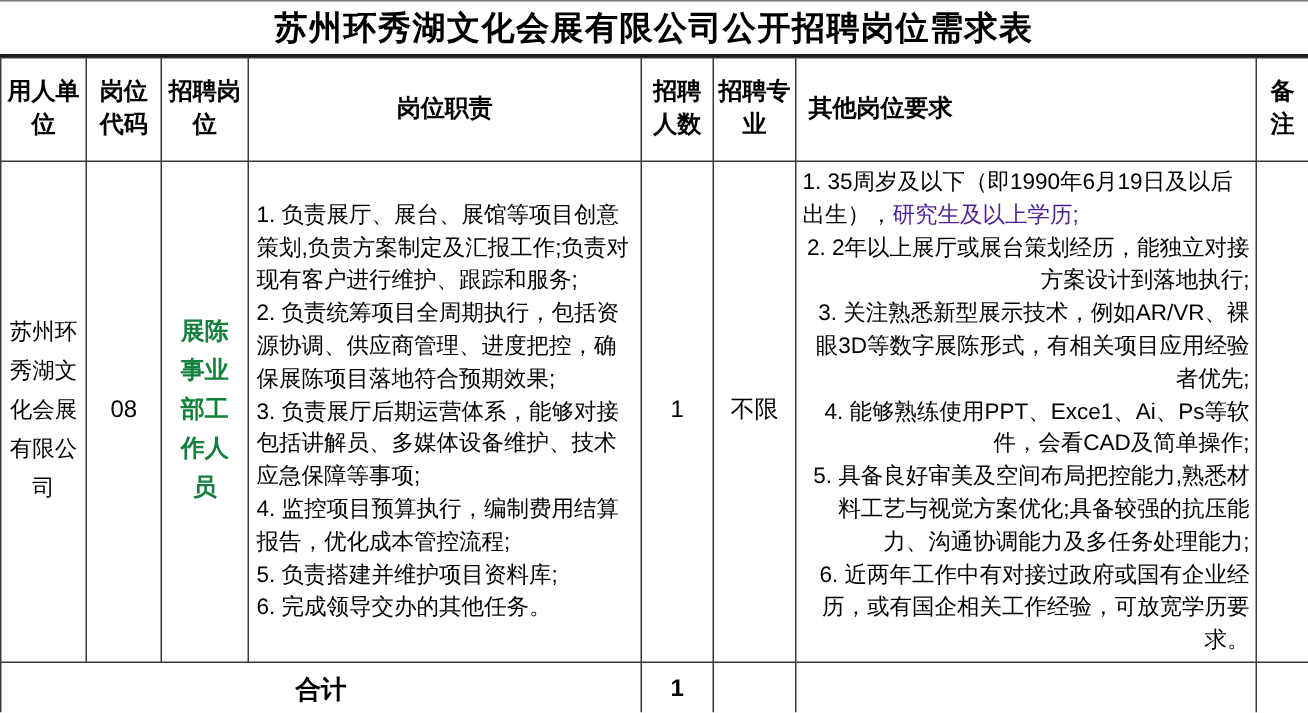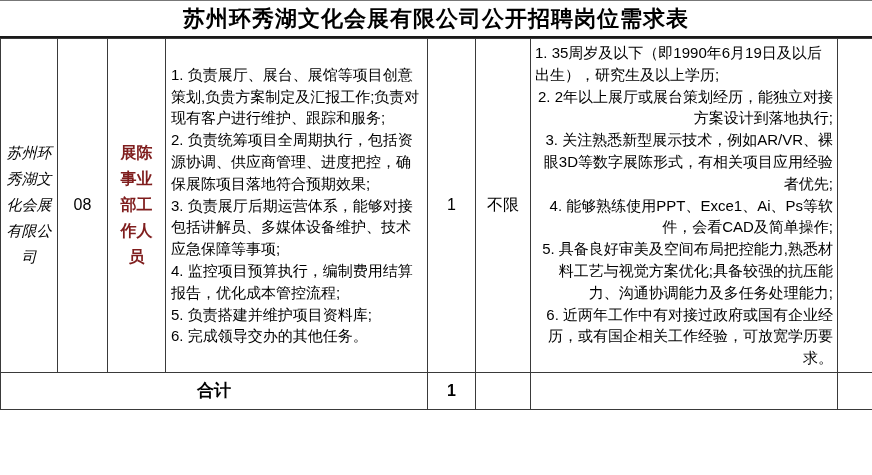--- a/index.html
+++ b/index.html
@@ -18,21 +18,21 @@
   }
   .req-table th,.req-table td{
     border:1px solid #3a3a3a;box-sizing:border-box;
     padding:0;vertical-align:middle;text-align:center;
     font-size:16px;line-height:22px;overflow:hidden;
   }
   .req-table th{font-weight:bold;padding:2px 3px;}
   tr.hdr{height:69px;}
   tr.data{height:327px;}
   tr.total{height:37px;}
-  td.cell-employer{font-size:15px;line-height:26px;padding:2px 5px;font-style:italic;}
+  td.cell-employer{font-size:15px;line-height:26px;padding:2px 5px;}
   td.cell-code{font-size:16px;}
   td.cell-position{font-weight:bold;font-size:16px;line-height:26px;padding:2px 5px;}
   td.cell-duties{
     text-align:left;font-size:15px;line-height:21.8px;padding:2px 5px;
     white-space:pre-line;
   }
   td.cell-reqs{
     text-align:left;font-size:15px;line-height:21.8px;padding:3px 4px;
     vertical-align:top;
   }
@@ -54,34 +54,44 @@
         <col style="width:50px">
         <col style="width:58px">
         <col style="width:262px">
       <col style="width:48px">
         <col style="width:55px">
         <col style="width:307px">
         <col style="width:35px">
     </colgroup>
 
     <tbody>
+        <tr class="hdr">
+      <th>用人单位</th>
+      <th>岗位代码</th>
+      <th>招聘岗位</th>
+      <th>岗位职责</th>
+      <th>招聘人数</th>
+      <th>招聘专业</th>
+      <th class="hdr-reqs">其他岗位要求</th>
+      <th>备注</th>
+    </tr>
 
     <tr class="data">
       <td class="cell-employer">苏州环秀湖文化会展有限公司</td>
       <td class="cell-code">08</td>
-      <td class="cell-position" style="color: #7f1d1d;">展陈事业部工作人员</td>
+      <td class="cell-position" style="color: #15803d;">展陈事业部工作人员</td>
       <td class="cell-duties">1. 负责展厅、展台、展馆等项目创意策划,负贵方案制定及汇报工作;负责对现有客户进行维护、跟踪和服务;
 2. 负责统筹项目全周期执行，包括资源协调、供应商管理、进度把控，确保展陈项目落地符合预期效果;
 3. 负责展厅后期运营体系，能够对接包括讲解员、多媒体设备维护、技术应急保障等事项;
 4. 监控项目预算执行，编制费用结算报告，优化成本管控流程;
 5. 负责搭建并维护项目资料库;
 6. 完成领导交办的其他任务。</td>
       <td>1</td>
       <td>不限</td>
-      <td class="cell-reqs"><span>1. 35周岁及以下（即1990年6月19日及以后出生），</span><span class="blue-highlight" style="color: #000000;">研究生及以上学历;</span><span class="pre" style="display:block">2. 2年以上展厅或展台策划经历，能独立对接方案设计到落地执行;
+      <td class="cell-reqs"><span>1. 35周岁及以下（即1990年6月19日及以后出生），</span><span class="blue-highlight" style="color: #4c1d95;">研究生及以上学历;</span><span class="pre" style="display:block">2. 2年以上展厅或展台策划经历，能独立对接方案设计到落地执行;
 3. 关注熟悉新型展示技术，例如AR/VR、裸眼3D等数字展陈形式，有相关项目应用经验者优先;
 4. 能够熟练使用PPT、Exce1、Ai、Ps等软件，会看CAD及简单操作;
 5. 具备良好审美及空间布局把控能力,熟悉材料工艺与视觉方案优化;具备较强的抗压能力、沟通协调能力及多任务处理能力;
 6. 近两年工作中有对接过政府或国有企业经历，或有国企相关工作经验，可放宽学历要求。</span></td>
       <td></td>
     </tr>
 
     <tr class="total">
       <td class="cell-total-label" colspan="4">合计</td>
       <td class="cell-total-count">1</td>

